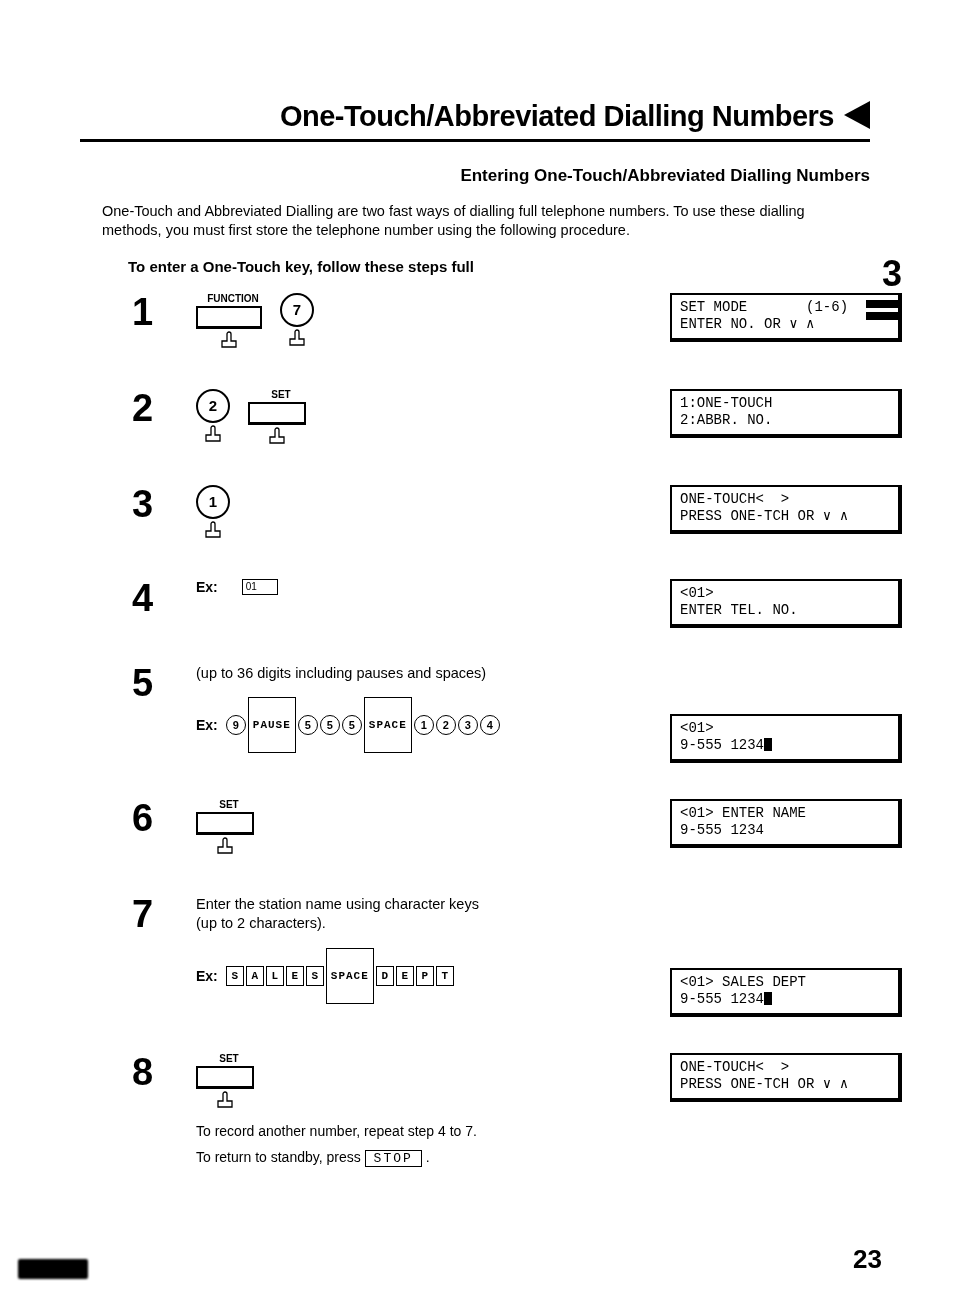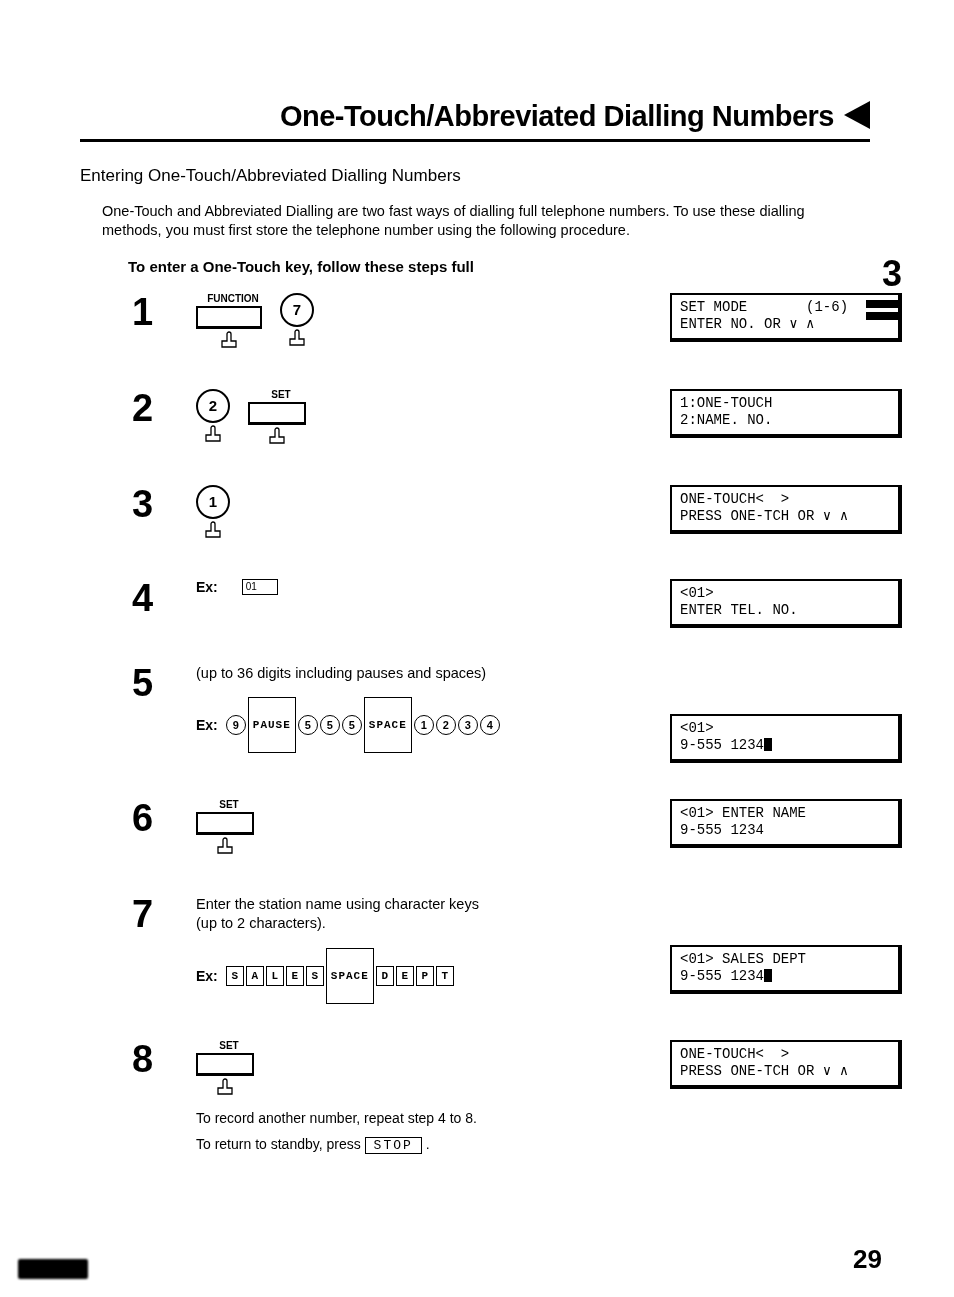--- a/index.html
+++ b/index.html
@@ -32,22 +32,23 @@
   }
   .title-arrow {
     width: 0; height: 0;
     border-right: 26px solid #000;
     border-top: 14px solid transparent;
     border-bottom: 14px solid transparent;
     margin-bottom: 4px;
   }
   .subheading {
     font-size: 17px;
-    font-weight: 400;
+    font-weight: 700;
     margin: 0 0 12px 0;
+    text-align: right;
   }
   .intro {
     font-size: 14.5px;
     margin: 16px 0 18px 22px;
     line-height: 1.3;
     max-width: 760px;
   }
   .instr {
     font-size: 15px;
     font-weight: 800;
@@ -239,21 +240,21 @@
         </div>
         <div class="keywrap">
           <div class="rect-label">SET</div>
           <div class="rect-key"></div>
           <div class="press-icon"><svg viewBox="0 0 22 18">
                 <path d="M4 10 h5 v-7 a2 2 0 0 1 4 0 v7 h5 v6 h-14 z" fill="none" stroke="#000" stroke-width="1.3"></path>
               </svg></div>
         </div>
       </div>
       <div class="lcd double">1:ONE-TOUCH
-2:NAME. NO.</div>
+2:ABBR. NO.</div>
     </div>
 
     <div class="step">
       <div class="stepnum">3</div>
       <div class="kcol">
         <div class="keywrap">
           <div class="circle-key">1</div>
           <div class="press-icon"><svg viewBox="0 0 22 18">
                 <path d="M4 10 h5 v-7 a2 2 0 0 1 4 0 v7 h5 v6 h-14 z" fill="none" stroke="#000" stroke-width="1.3"></path>
               </svg></div>
@@ -322,44 +323,44 @@
             <span class="sk">L</span>
             <span class="sk">E</span>
             <span class="sk">S</span>
             <span class="bk">SPACE</span>
             <span class="sk">D</span>
             <span class="sk">E</span>
             <span class="sk">P</span>
             <span class="sk">T</span>
           </div>
       </div>
-      <div class="lcd double" style="margin-top:50px"><span>&lt;01&gt; SALES DEPT
+      <div class="lcd double" style="margin-top:73px"><span>&lt;01&gt; SALES DEPT
 9-555 1234</span><span class="cursor"></span></div>
     </div>
 
     <div class="step" style="margin-bottom:0">
       <div class="stepnum">8</div>
       <div>
         <div class="kcol">
           <div class="keywrap">
             <div class="rect-label">SET</div>
             <div class="rect-key"></div>
             <div class="press-icon"><svg viewBox="0 0 22 18">
                   <path d="M4 10 h5 v-7 a2 2 0 0 1 4 0 v7 h5 v6 h-14 z" fill="none" stroke="#000" stroke-width="1.3"></path>
                 </svg></div>
           </div>
         </div>
-        <div class="note">To record another number, repeat step 4 to 8.</div>
+        <div class="note">To record another number, repeat step 4 to 7.</div>
         <div class="note">
           <span>To return to standby, press </span>
           <span class="stop-key">STOP</span>
           <span>.</span>
         </div>
       </div>
       <div class="lcd double">ONE-TOUCH&lt;  &gt;
 PRESS ONE-TCH OR ∨ ∧</div>
     </div>
 
   </div>
 
-  <div class="page-num">29</div>
+  <div class="page-num">23</div>
   <div class="smudge"></div>
 </div>
 
 </body></html>

